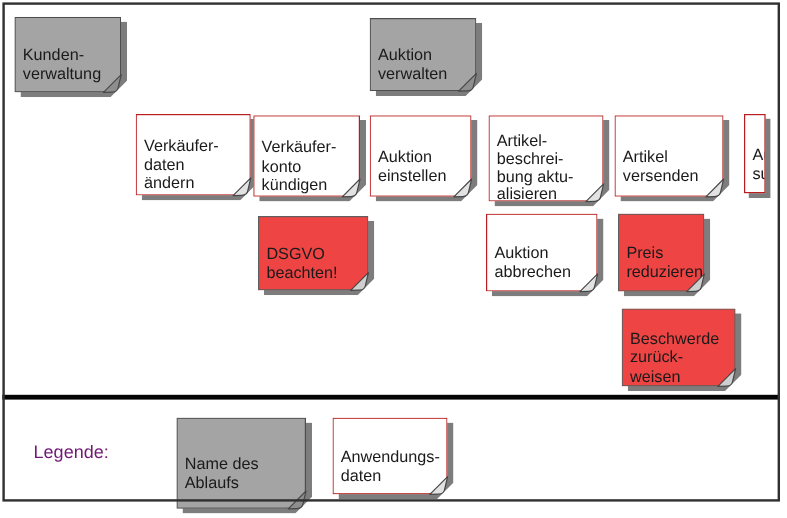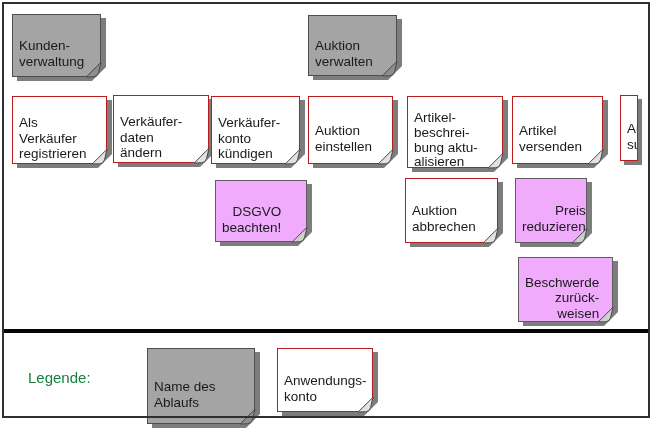--- a/index.html
+++ b/index.html
@@ -10,36 +10,36 @@
   .separator{position:absolute;left:2px;top:329px;width:648px;height:4px;background:#050505;z-index:90;}
   .note{position:absolute;z-index:10;}
   .shadow{position:absolute;left:5px;top:4px;width:100%;height:100%;background:#7d7d7d;
           clip-path:polygon(0 0,100% 0,100% calc(100% - 14px),calc(100% - 14px) 100%,0 100%);}
   .body{position:absolute;left:0;top:0;width:100%;height:100%;box-sizing:border-box;
         background:#ffffff;border:1px solid #b91c1c;
         clip-path:polygon(0 0,100% 0,100% calc(100% - 14px),calc(100% - 14px) 100%,0 100%);
         display:flex;flex-direction:column;justify-content:center;align-items:flex-start;
         padding:19px 4px 2px 6px;overflow:hidden;}
   .note.dark .body{background:#a4a4a4;border-color:#4e4e4e;}
-  .note.light .body{background:#f0abfc;border-color:#5e5e5e;text-align:right;}
+  .note.light .body{background:#ef4444;border-color:#5e5e5e;}
   .txt{font-size:13.5px;line-height:1.16;color:#1a1a1a;white-space:pre;display:block;}
   .tight .txt{line-height:1.08;}
   .fold{position:absolute;right:-1px;bottom:-1px;z-index:12;}
   .flap{fill:#e2e2e2;stroke:#474747;stroke-width:1;stroke-linejoin:round;}
   .note.dark .flap{fill:#8e8e8e;}
   .note.light .flap{fill:#cfcfcf;}
   
   .note.torn-right .body{clip-path:polygon(0 0,80% 0,100% 7%,79% 16%,97% 27%,77% 38%,98% 49%,
                  78% 60%,99% 71%,79% 82%,96% 91%,84% 100%,0 100%);}
   .note.torn-right .shadow{left:3px;top:4px;width:82%;
         clip-path:none;}
   
   .note.cut .body{clip-path:none;}
   .note.cut .shadow{left:4px;top:4px;clip-path:none;}
-  .legend-label{position:absolute;left:28px;top:369px;font-size:15px;color:#15803d;z-index:20;}
+  .legend-label{position:absolute;left:28px;top:369px;font-size:15px;color:#701a75;z-index:20;}
 </style>
 </head>
 <body>
 
 <div class="canvas">
 
   <div class="note dark" style="left:12px;top:14px;width:89px;height:63px">
     <div class="shadow"></div>
     <div class="body">
         <span class="txt">Kunden-
@@ -55,31 +55,20 @@
     <div class="body">
         <span class="txt">Auktion
 verwalten</span>
       </div>
     <svg class="fold" width="17" height="17" viewBox="0 0 17 17">
         <path class="flap" d="M1.2,16 L16,1.2 L13.6,11.5 Q13,15.6 8.5,15.8 Z"></path>
       </svg>
   </div>
 
 
-  <div class="note" style="left:12px;top:96px;width:95px;height:68px">
-    <div class="shadow"></div>
-    <div class="body">
-        <span class="txt">Als
-Verkäufer
-registrieren</span>
-      </div>
-    <svg class="fold" width="17" height="17" viewBox="0 0 17 17">
-        <path class="flap" d="M1.2,16 L16,1.2 L13.6,11.5 Q13,15.6 8.5,15.8 Z"></path>
-      </svg>
-  </div>
 
   <div class="note" style="left:113px;top:95px;width:96px;height:68px">
     <div class="shadow"></div>
     <div class="body">
         <span class="txt">Verkäufer-
 daten
 ändern</span>
       </div>
     <svg class="fold" width="17" height="17" viewBox="0 0 17 17">
         <path class="flap" d="M1.2,16 L16,1.2 L13.6,11.5 Q13,15.6 8.5,15.8 Z"></path>
@@ -197,21 +186,21 @@
       </div>
     <svg class="fold" width="17" height="17" viewBox="0 0 17 17">
         <path class="flap" d="M1.2,16 L16,1.2 L13.6,11.5 Q13,15.6 8.5,15.8 Z"></path>
       </svg>
   </div>
 
   <div class="note" style="left:277px;top:348px;width:96px;height:64px">
     <div class="shadow"></div>
     <div class="body">
         <span class="txt">Anwendungs-
-konto</span>
+daten</span>
       </div>
     <svg class="fold" width="17" height="17" viewBox="0 0 17 17">
         <path class="flap" d="M1.2,16 L16,1.2 L13.6,11.5 Q13,15.6 8.5,15.8 Z"></path>
       </svg>
   </div>
 
 
   <div class="frame"></div>
 </div>
 

